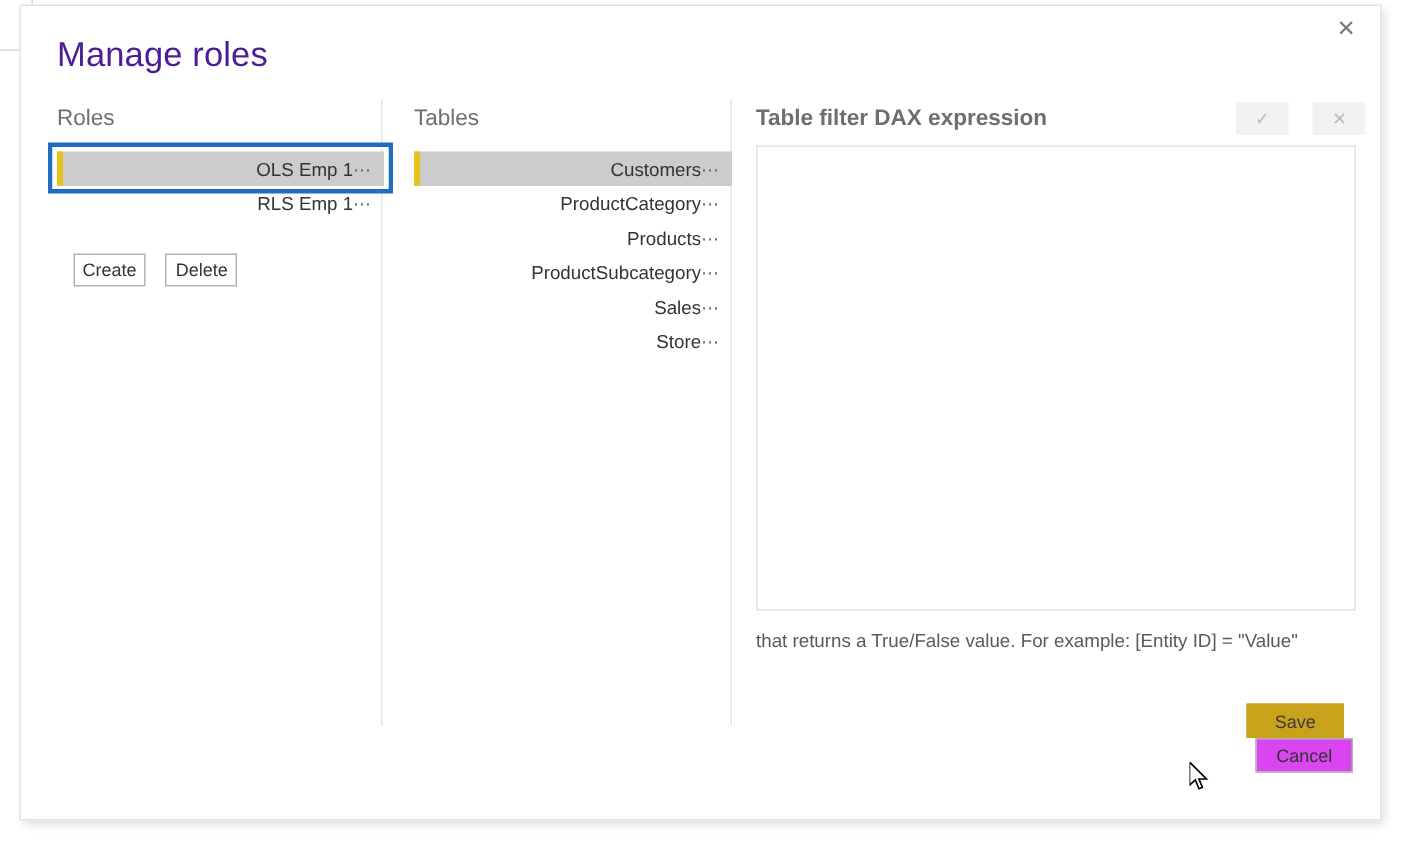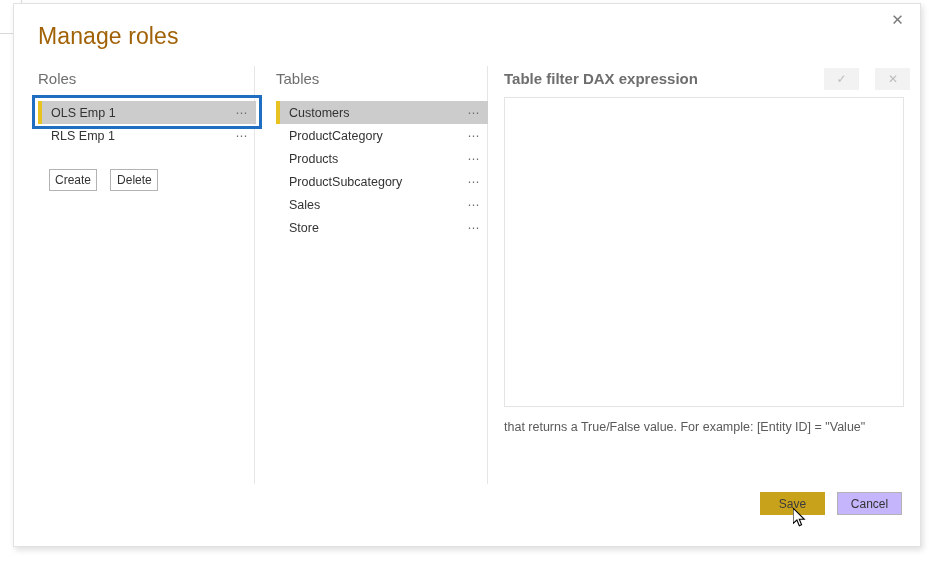--- a/index.html
+++ b/index.html
@@ -58,21 +58,21 @@
     user-select: none;
   }
 
   
   .dialog-title {
     position: absolute;
     left: 24px;
     top: 19px;
     font-size: 23px;
     font-weight: 400;
-    color: #a16207;
+    color: #4c1d95;
     letter-spacing: 0.1px;
   }
 
   
   .col-head {
     position: absolute;
     font-size: 15px;
     font-weight: 400;
     color: #6e6e6e;
   }
@@ -118,20 +118,21 @@
     background: #e8c220;
   }
   .row .row-label {
     flex: 1 1 auto;
     padding-left: 9px;
     font-size: 12.5px;
     color: #333333;
     white-space: nowrap;
     overflow: hidden;
     text-overflow: ellipsis;
+    text-align: right;
   }
   .row .row-menu {
     flex: 0 0 auto;
     padding-right: 8px;
     font-size: 12px;
     line-height: 8px;
     color: #6d6d6d;
     letter-spacing: 0.6px;
     cursor: pointer;
   }
@@ -231,40 +232,41 @@
     color: #5a5a5a;
   }
 
   
   .footer {
     position: absolute;
     right: 18px;
     bottom: 31px;
     display: flex;
     align-items: center;
+    flex-direction: column;
   }
   .btn-save {
     width: 65px;
     height: 23px;
     background: #c9a21c;
     border: 1px solid #c9a21c;
     color: #3b3b3b;
     font-size: 12px;
     display: inline-flex;
     align-items: center;
     justify-content: center;
     cursor: pointer;
     position: relative;
     box-sizing: border-box;
   }
   .btn-cancel {
     width: 65px;
     height: 23px;
     margin-left: 12px;
-    background: #c4b5fd;
+    background: #d946ef;
     border: 1px solid #b3b3b3;
     color: #333333;
     font-size: 12px;
     display: inline-flex;
     align-items: center;
     justify-content: center;
     cursor: pointer;
     box-sizing: border-box;
   }
 

